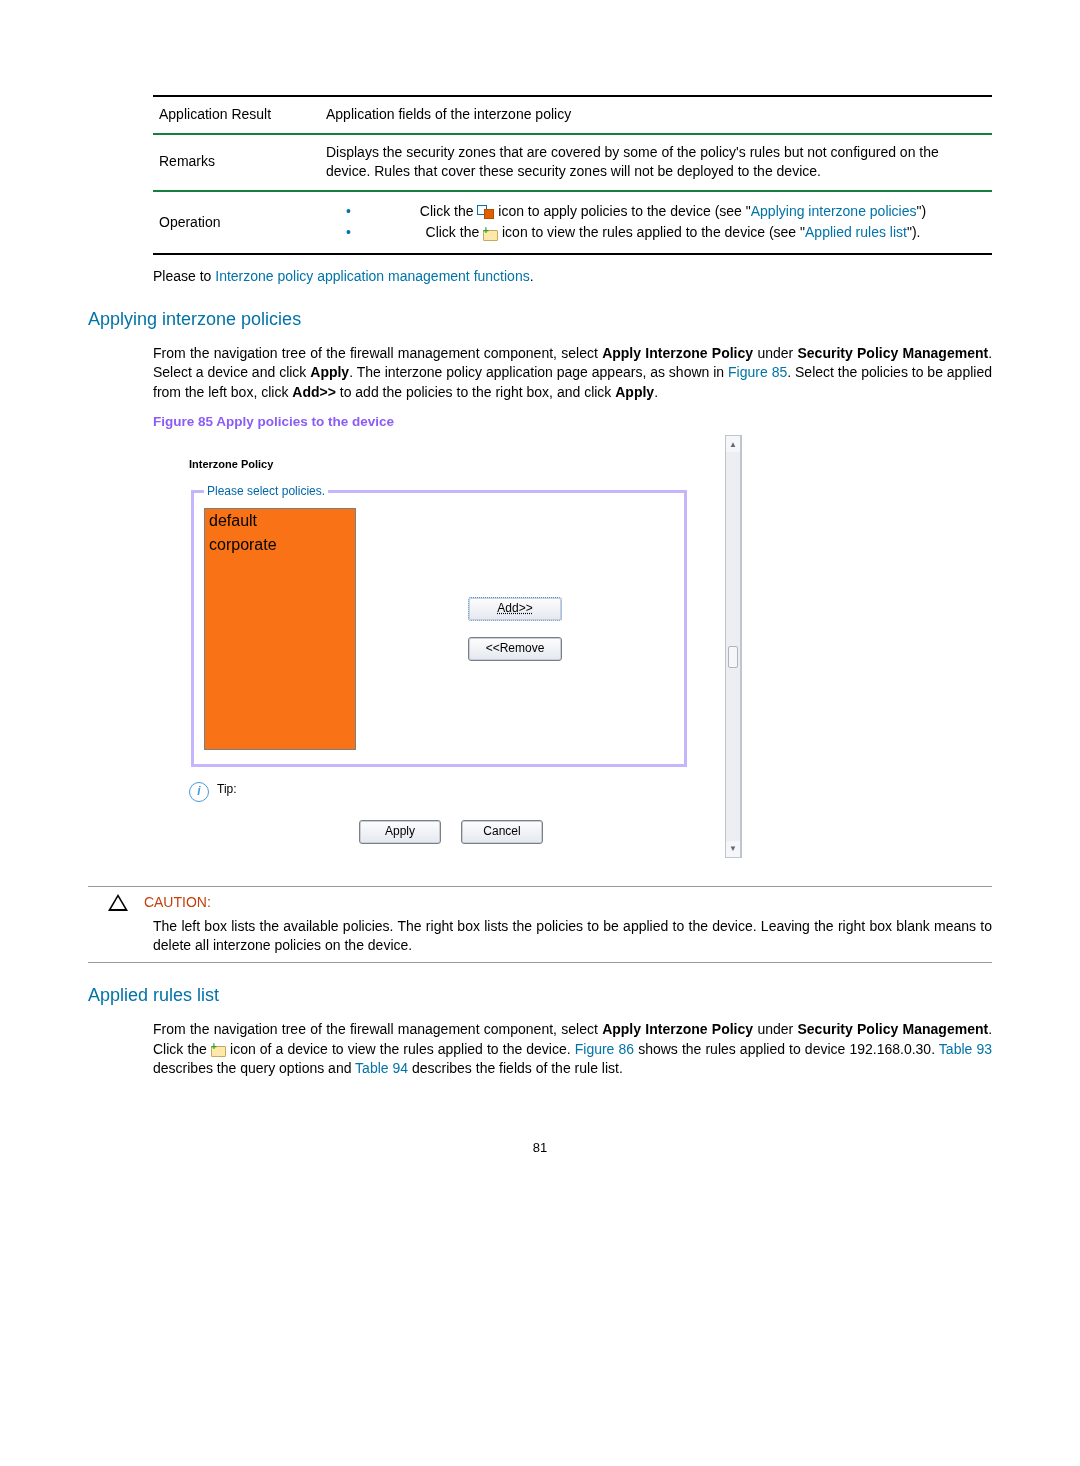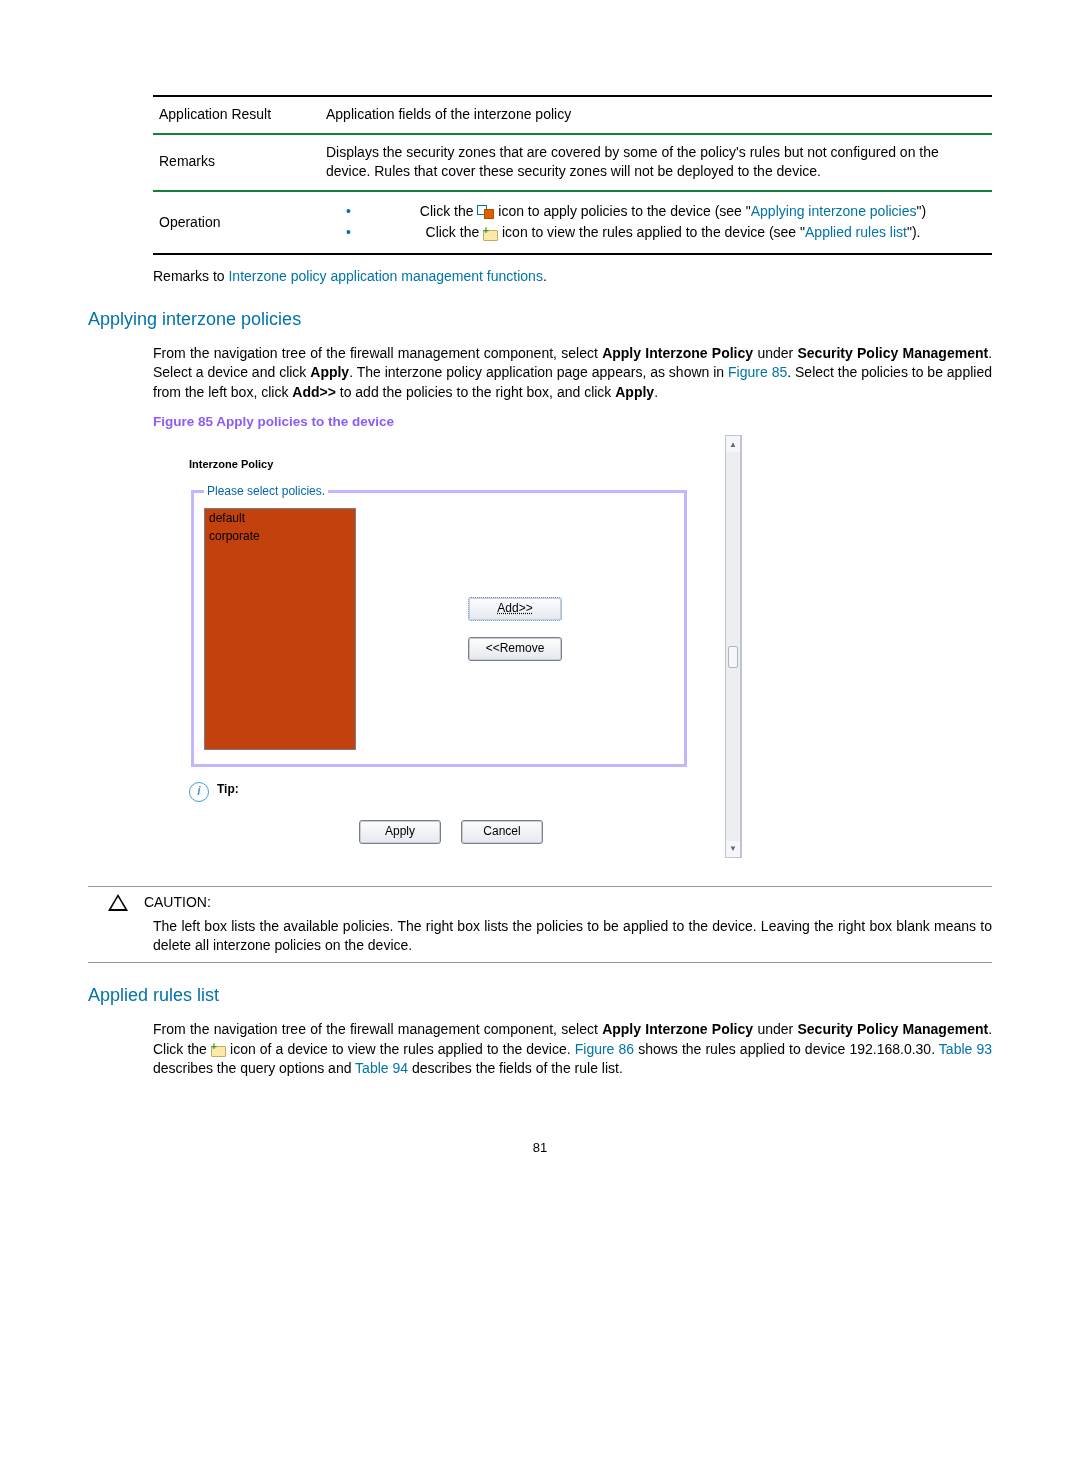--- a/index.html
+++ b/index.html
@@ -189,23 +189,23 @@
     padding: 0 3px;
   }
   .dual-list {
     display: flex;
     align-items: center;
   }
   .listbox {
     width: 150px;
     height: 240px;
     border: 1px solid #7a7f87;
-    background: #c2410c;
+    background: #f97316;
     font-family: Arial;
-    font-size: 12px;
+    font-size: 16px;
     overflow: hidden;
   }
   .listbox div {
     padding: 1px 4px;
   }
   .mid-btns {
     flex: 1;
     display: flex;
     flex-direction: column;
     align-items: center;
@@ -243,21 +243,21 @@
     display: flex;
     align-items: center;
     justify-content: center;
     font-weight: bold;
     font-style: italic;
     font-size: 12px;
     margin-top: 1px;
   }
   .tip-label {
     flex: none;
-    font-weight: bold;
+    font-weight: normal;
     margin-right: 6px;
   }
   .tip-text b { font-weight: bold; }
   .bottom-btns {
     display: flex;
     justify-content: center;
     gap: 20px;
     margin-top: 18px;
   }
   hr.thin {
@@ -285,21 +285,21 @@
     position: absolute;
     left: -7px;
     top: 3px;
     width: 0;
     height: 0;
     border-left: 7px solid transparent;
     border-right: 7px solid transparent;
     border-bottom: 12px solid #fff;
   }
   .caution-label {
-    color: #000000;
+    color: #c2410c;
     margin-left: 12px;
     font-size: 14px;
     vertical-align: middle;
   }
   .caution-body {
     margin: 4px 0 0 65px;
     text-align: justify;
   }
   .page-num {
     text-align: center;
@@ -332,21 +332,21 @@
           <li>
             <span>Click the </span><span class="inline-icon-rules"></span><span> icon to view the rules applied to the device (see "</span><span class="link-blue">Applied rules list</span><span>").</span>
           </li>
         </ul>
       </td>
     </tr>
   </tbody>
     </table>
 
   <p class="para">
-    <span>Remarks to </span><span class="link-blue">Interzone policy application management functions</span><span>.</span>
+    <span>Please to </span><span class="link-blue">Interzone policy application management functions</span><span>.</span>
   </p>
 
   <div class="h2">Applying interzone policies</div>
 
   <p class="para">
     <span>From the navigation tree of the firewall management component, select </span><b>Apply Interzone Policy</b><span> under </span><b>Security Policy Management</b><span>. Select a device and click </span><b>Apply</b><span>. The interzone policy application page appears, as shown in </span><span class="link-blue">Figure 85</span><span>. Select the policies to be applied from the left box, click </span><b>Add&gt;&gt;</b><span> to add the policies to the right box, and click </span><b>Apply</b><span>.</span>
   </p>
 
   <div class="fig-caption">Figure 85 Apply policies to the device</div>
 

